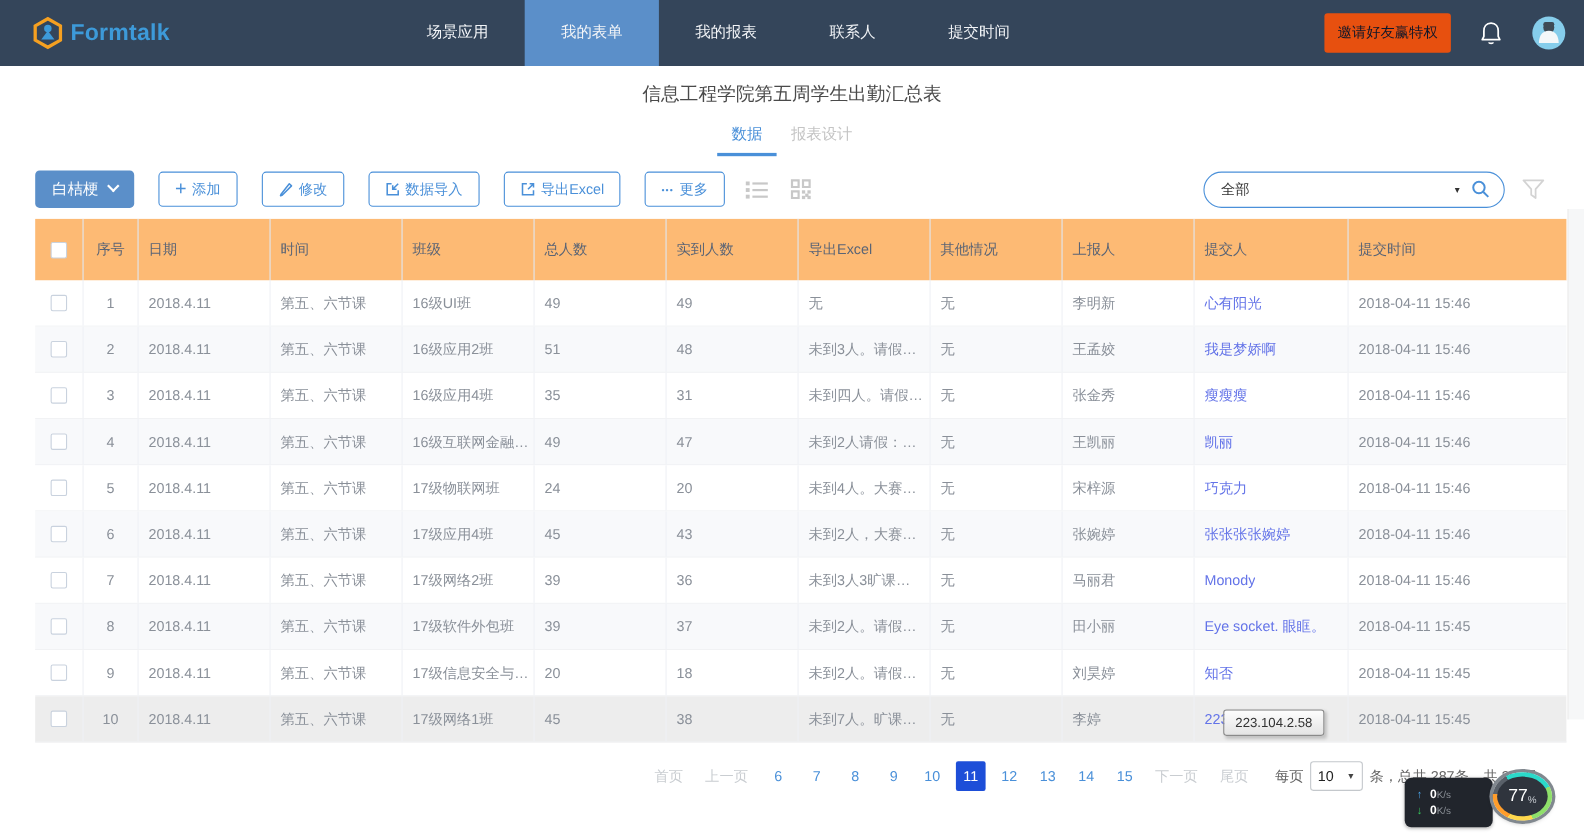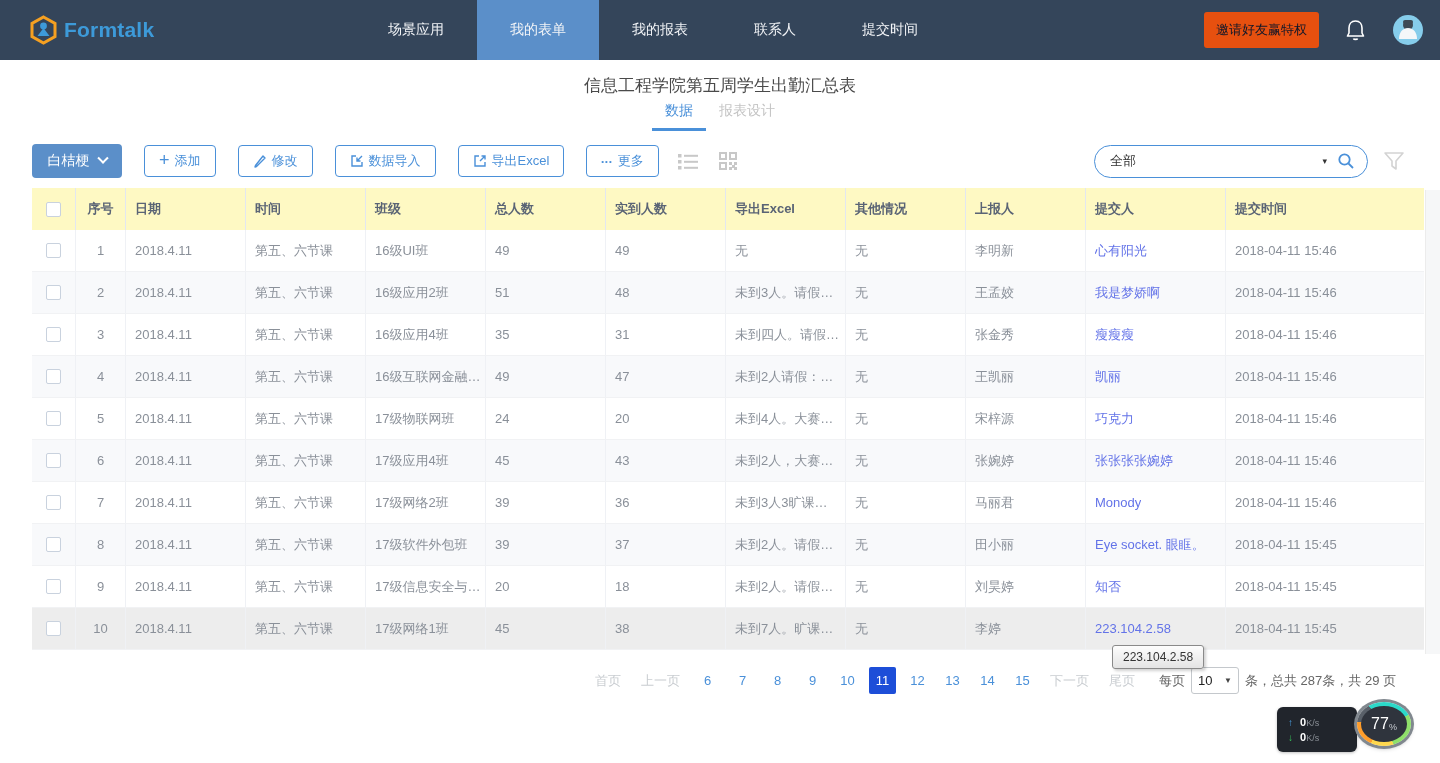--- a/index.html
+++ b/index.html
@@ -12,42 +12,42 @@
   .brand-text { color:#3D9AD9; font-size:21px; font-weight:bold; letter-spacing:.2px; }
   .nav { display:flex; margin-left:125px; }
   .nav-item { display:flex; align-items:center; padding:0 33px; font-size:14px; color:#f2f4f7; cursor:pointer; }
   .nav-item.active { background:#5B8FC9; }
   .nav-right { margin-left:auto; display:flex; align-items:center; gap:26px; padding-right:16px; }
   .invite-btn { background:#E7500F; color:#0f172a; border:none; font-size:13px; padding:9px 12px; border-radius:3px; cursor:pointer; font-family:inherit; }
   .bell, .avatar { display:flex; align-items:center; cursor:pointer; }
 
   
   .page-title { margin-top:14px; text-align:center; font-size:17px; color:#4A4A4A; font-weight:500; }
-  .tabs { display:flex; justify-content:center; }
+  .tabs { display:flex; justify-content:center; margin-top:11px; }
   .tab { font-size:14px; color:#C4C4C4; padding:5px 13px 8px; cursor:pointer; border-bottom:3px solid transparent; }
   .tab.active { color:#4A90D9; border-bottom-color:#4A90D9; }
 
   
   .toolbar { display:flex; align-items:center; margin:13px 34px 10px 32px; height:34px; }
   .view-btn { display:flex; align-items:center; justify-content:center; gap:9px; width:90px; height:34px; background:#5B8FC9; color:#fff; border:none; border-radius:4px; font-size:14px; cursor:pointer; font-family:inherit; }
   .chev { width:8px; height:8px; border-right:2px solid #fff; border-bottom:2px solid #fff; transform:rotate(45deg) translate(-2px,-2px); }
   .tb-btn { display:flex; align-items:center; gap:5px; height:32px; padding:0 14px; margin-left:22px; background:#fff; border:1px solid #4A90D9; border-radius:4px; color:#4A90D9; font-size:13px; cursor:pointer; font-family:inherit; }
   .tb-btn:first-of-type { margin-left:33px; }
   .plus-g { font-size:18px; font-weight:400; line-height:1; margin-top:-2px; }
   .dots-g { font-size:8px; letter-spacing:1px; }
   .tool-ic { margin-left:18px; cursor:pointer; display:flex; align-items:center; }
   .search-wrap { margin-left:auto; display:flex; align-items:center; }
   .search-box { display:flex; align-items:center; width:274px; height:33px; border:1px solid #4A90D9; border-radius:17px; padding:0 12px 0 15px; cursor:text; }
   .search-val { font-size:13px; color:#333; flex:1; }
   .search-caret { font-size:9px; color:#333; margin-right:10px; cursor:pointer; }
   .funnel { margin-left:14px; cursor:pointer; display:flex; align-items:center; }
 
   
   .tablebox { margin:0 16px 0 32px; }
-  .thead { display:flex; background:#fef9c3; height:42px;font-weight:bold; }
+  .thead { display:flex; background:#fdba74; height:56px; }
   .th { display:flex; align-items:center; font-size:13px; color:#5A6475; padding-left:9px; border-right:1px solid #E2E7F0; overflow:hidden; white-space:nowrap; }
   .tr { display:flex; height:42px; border-bottom:1px solid #F1F2F4; background:#fff; cursor:default; }
   .tr.alt { background:#F8F9FB; }
   .tr.hover { background:#EDEDED; }
   .td { display:flex; align-items:center; font-size:13px; color:#8A9099; padding-left:9px; border-right:1px solid #EFF1F5; overflow:hidden; white-space:nowrap; }
   .c-sel { width:44px; justify-content:center; padding-left:0; }
   .c-no { width:50px; justify-content:center; padding-left:0; }
   .c-date,.c-time,.c-class,.c-total,.c-present,.c-absent,.c-other,.c-reporter { width:120px; }
   .c-submitter { width:140px; }
   .c-stime { width:198px; border-right:none; }

